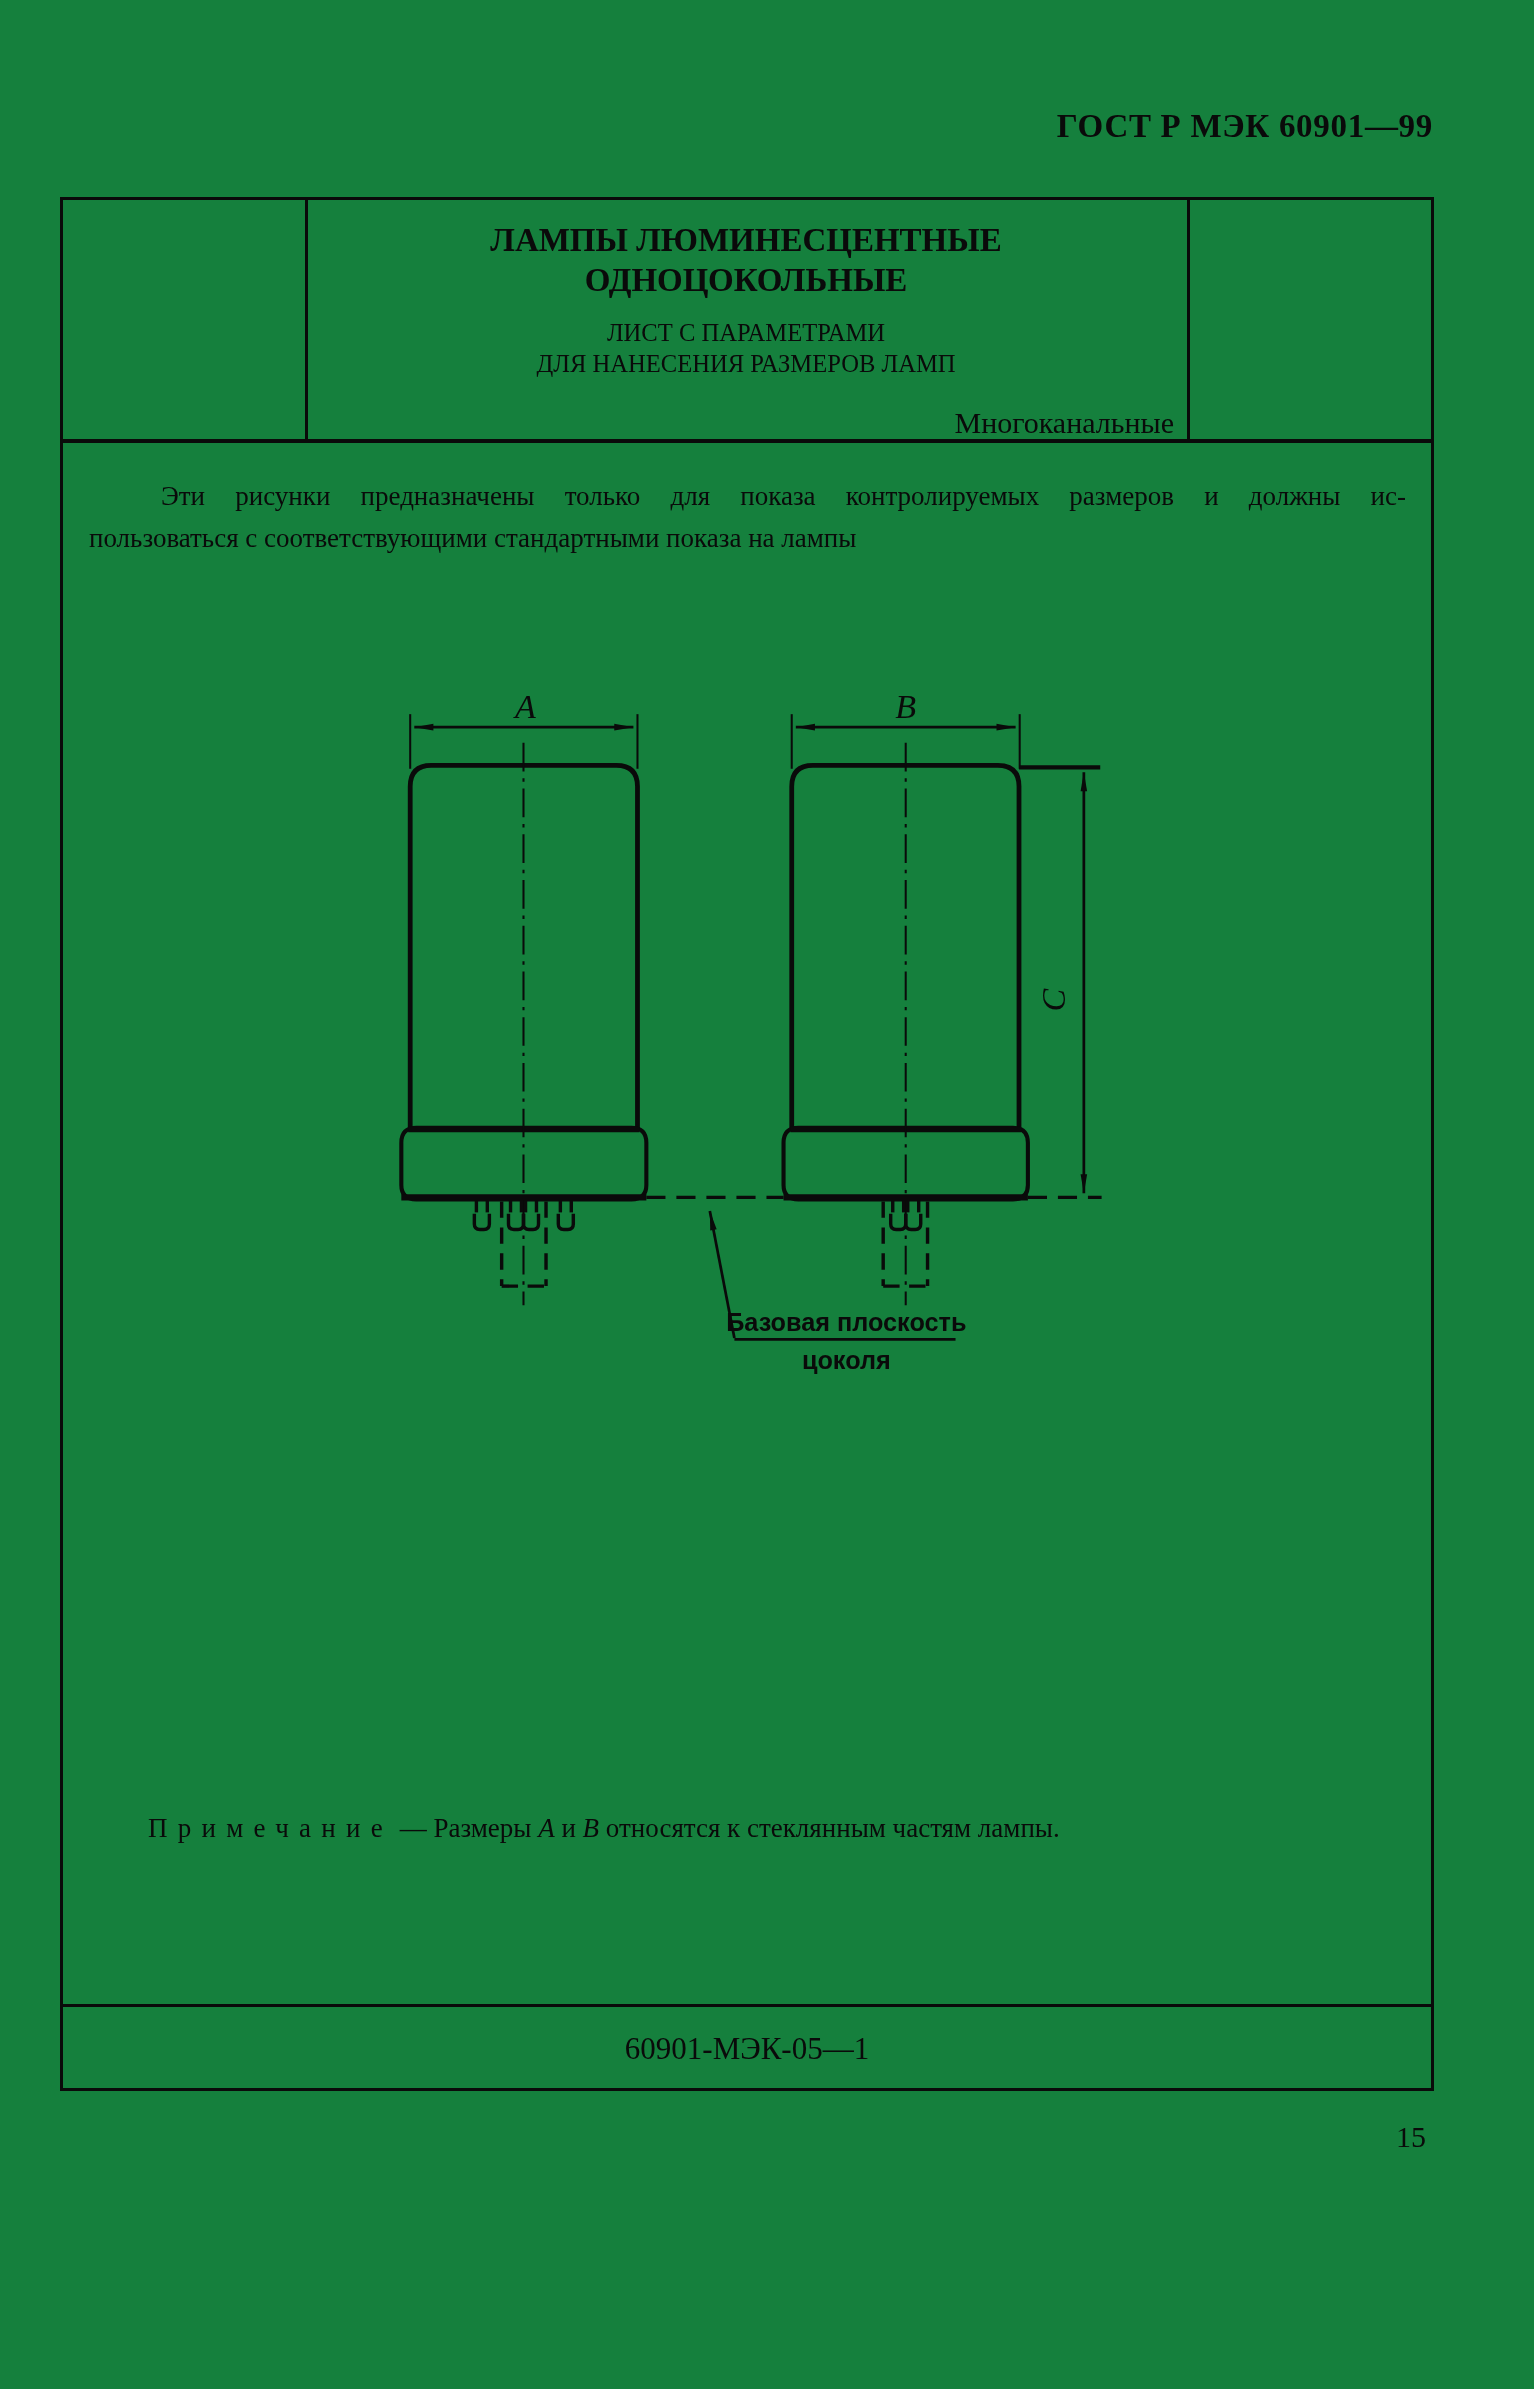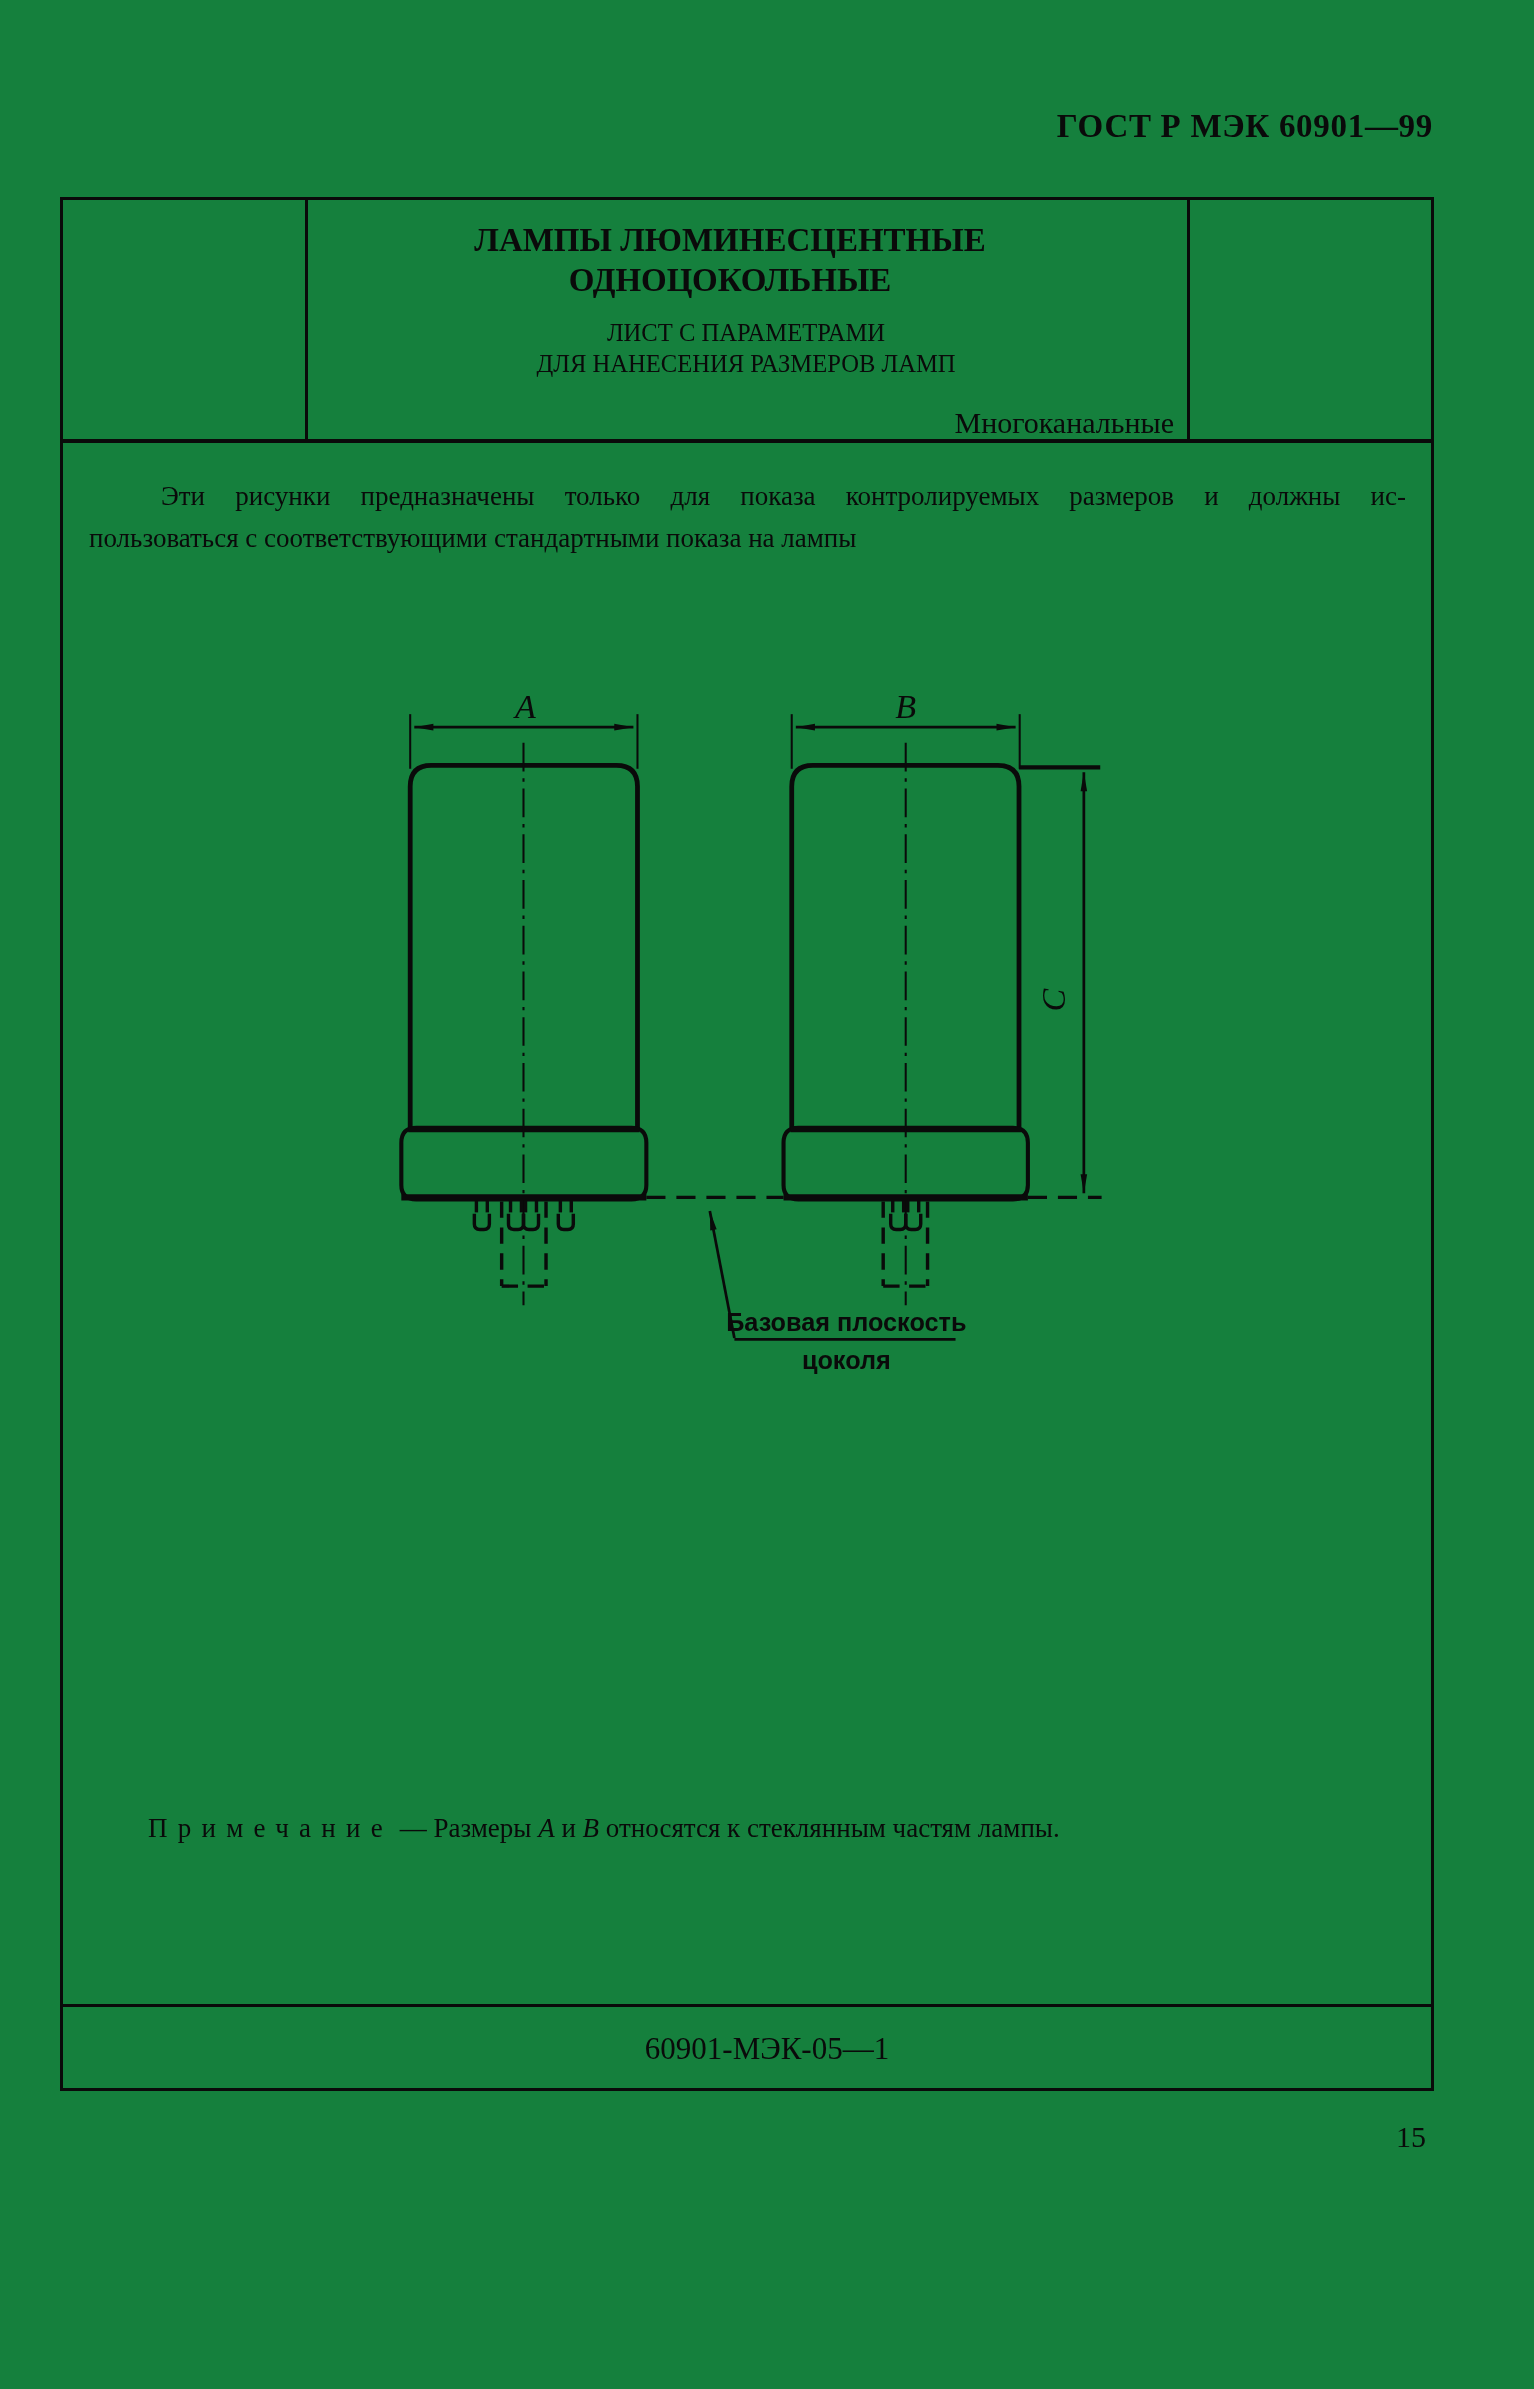--- a/index.html
+++ b/index.html
@@ -20,21 +20,21 @@
   }
   
   .outer-box{
     left:60px;top:197px;width:1374px;height:1894px;
     border:3.4px solid #0a0a0a;box-sizing:border-box;
   }
   .vline{width:2.7px;background:#0a0a0a;}
   .hline{height:4.1px;background:#0a0a0a;}
   
   .title-lines{
-    left:289px;top:220px;width:882px;
+    left:305px;top:220px;width:882px;
     text-align:center;font-weight:700;font-size:33px;line-height:40px;
   }
   .subtitle-lines{
     left:305px;top:317px;width:882px;
     text-align:center;font-weight:400;font-size:24.6px;line-height:31px;
   }
   .category{
     left:305px;top:397px;width:869px;
     text-align:right;font-size:30px;margin-top:9px;
   }
@@ -49,21 +49,21 @@
   .note{
     left:148px;top:1813px;width:1297px;
     font-size:27px;white-space:nowrap;
   }
   .note .spaced{letter-spacing:0.38em;}
   .note i{font-style:italic;}
   
   .footer-rule{left:60px;top:2004px;width:1374px;height:3.4px;background:#0a0a0a;}
   .sheet-ref{
     left:60px;top:2031px;width:1374px;
-    text-align:center;font-size:31px;margin-left:20px;
+    text-align:center;font-size:31px;
   }
   .page-num{
     left:1290px;top:2120px;width:136px;
     text-align:right;font-size:30px;
   }
   
   svg{position:absolute;left:0;top:669px;}
   svg .ln{stroke:#0a0a0a;fill:none;}
   svg text{fill:#0a0a0a;}
   .dim-label{font-family:"Liberation Serif", serif;font-style:italic;font-size:50px;}

